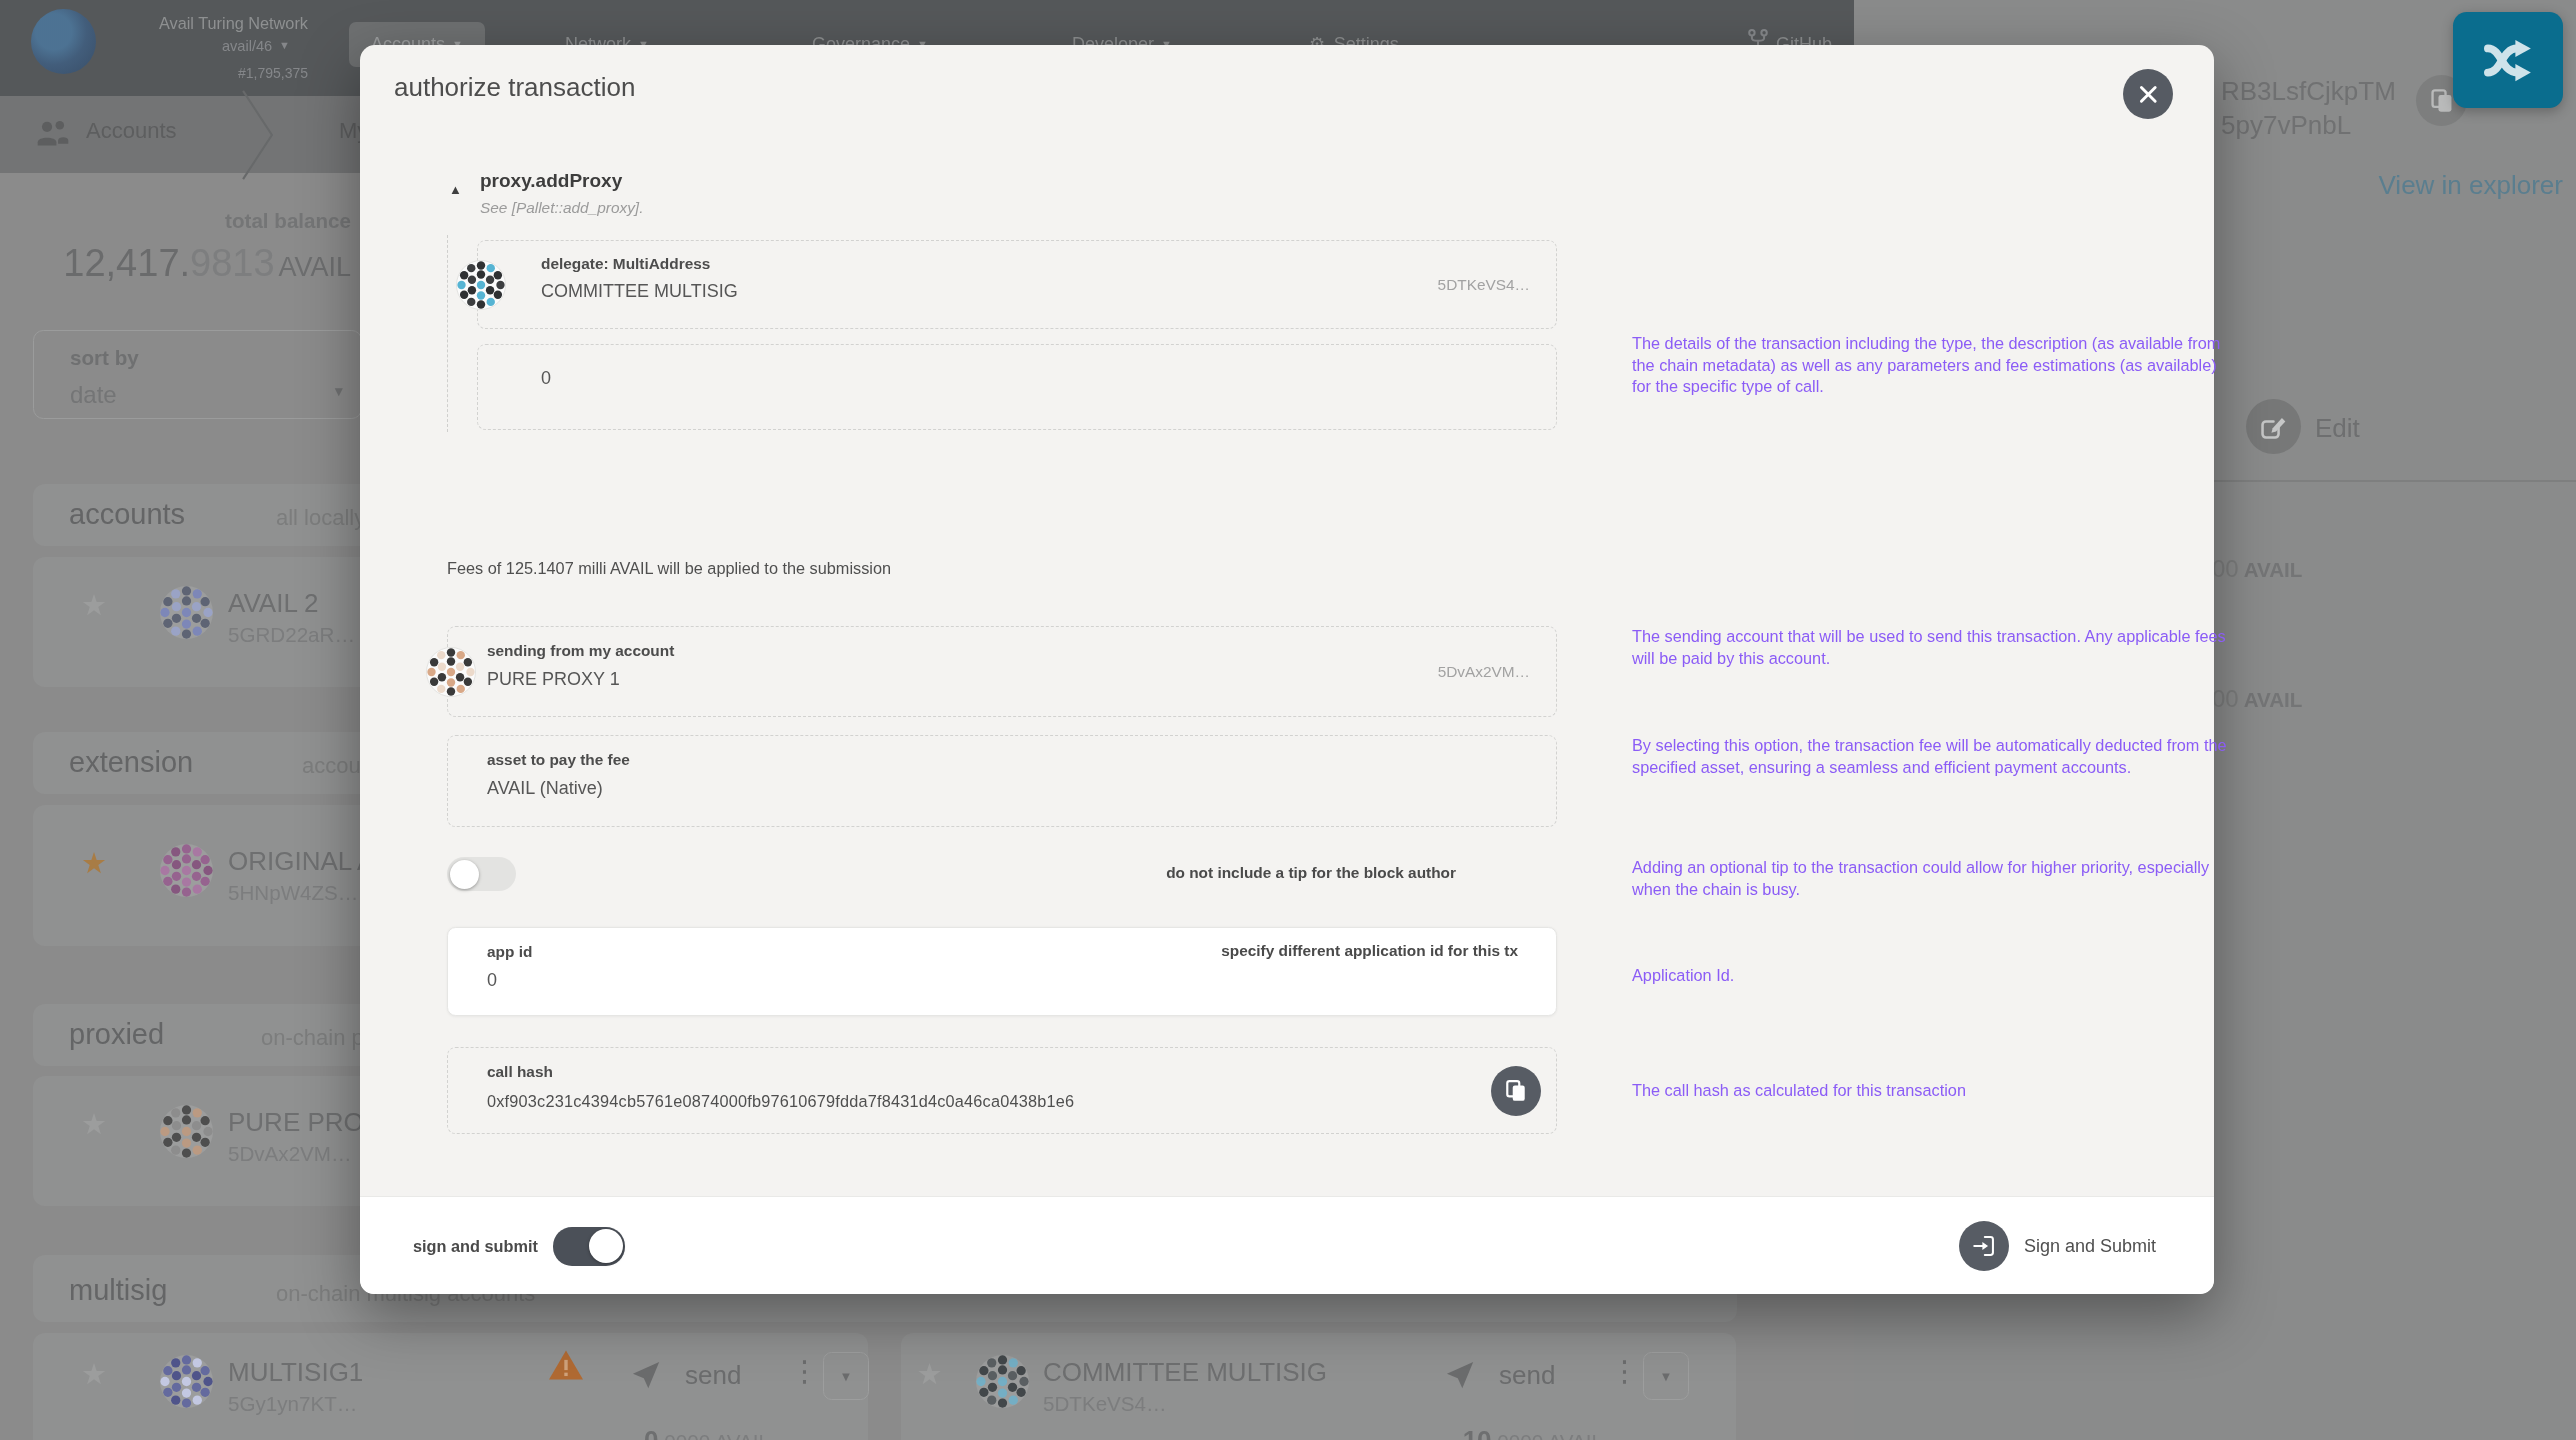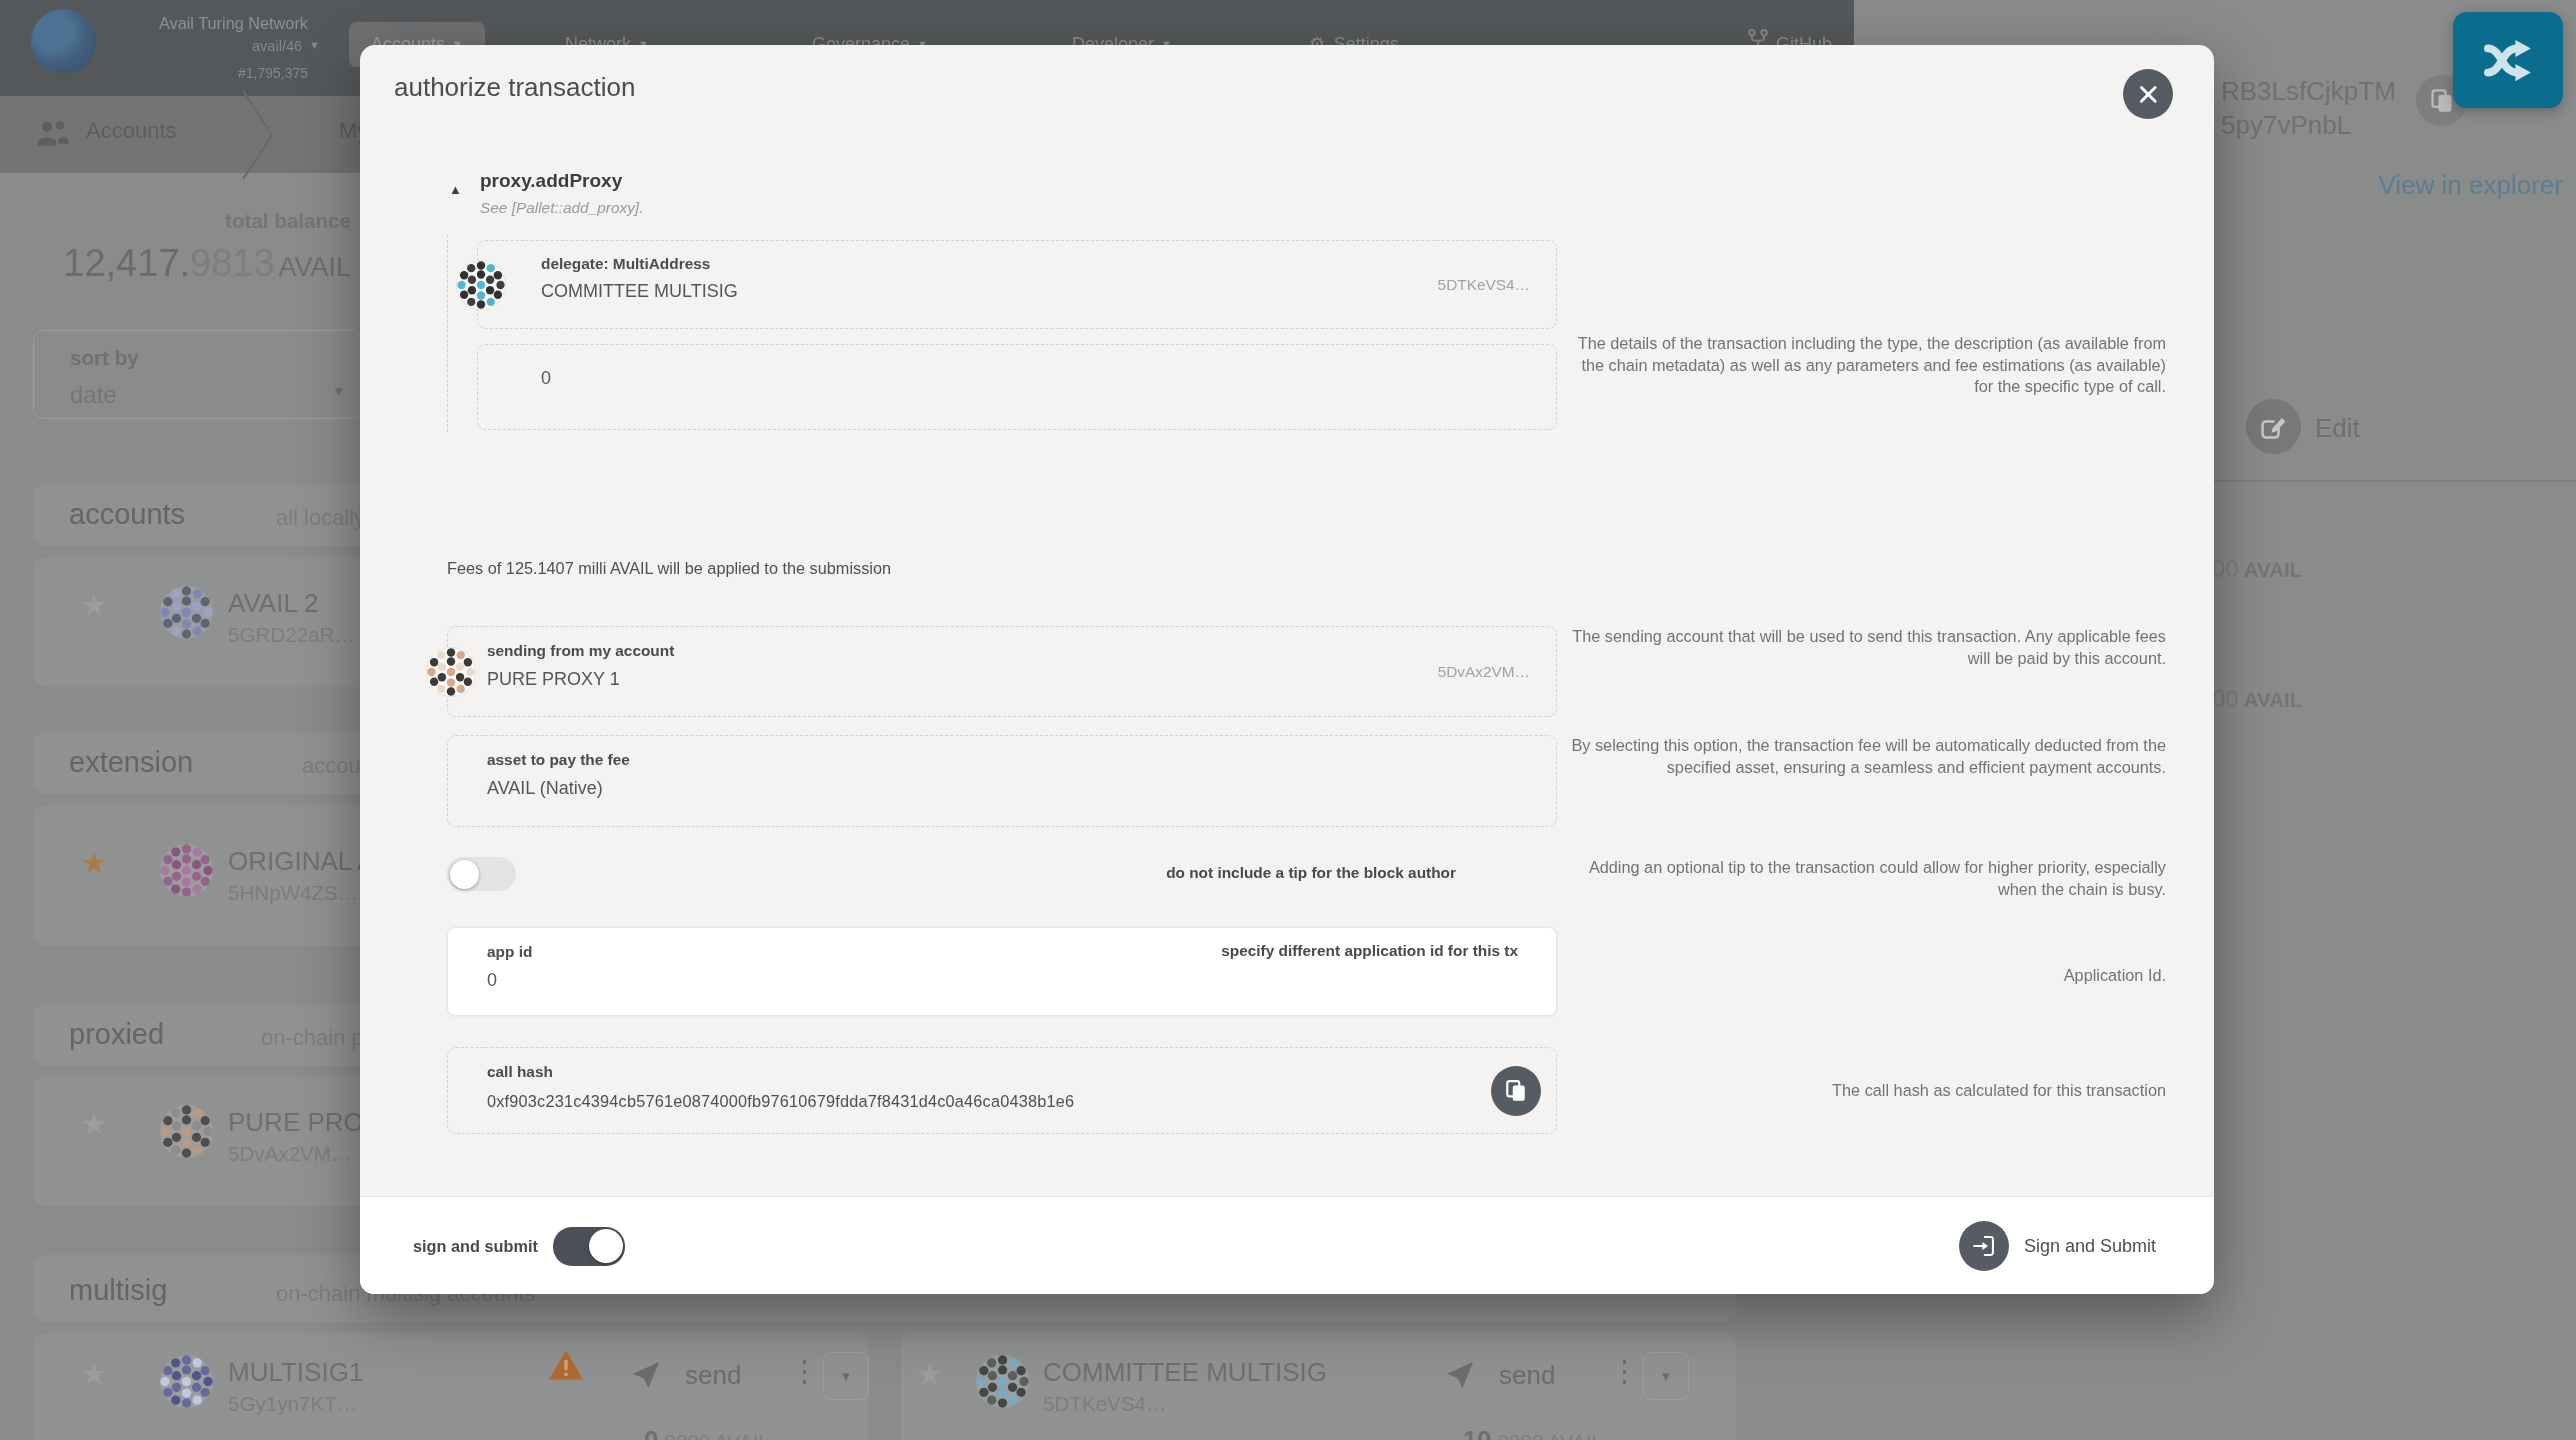--- a/index.html
+++ b/index.html
@@ -7,21 +7,21 @@
     font-family:"Liberation Sans", sans-serif; background:#8b8b8b; }
   .abs { position:absolute; }
 
   
   #bg { position:absolute; inset:0; z-index:1; }
   .topnav { position:absolute; left:0; top:0; width:2576px; height:96px; background:#55585a; }
   .brand-logo { position:absolute; left:31px; top:8.6px; width:65px; height:65px; border-radius:50%;
      background:radial-gradient(circle at 35% 35%, #4a7ba6 0 30%, #3c5f86 55%, #2f4a6b 100%); opacity:.75; }
   .brand-name { position:absolute; left:118px; top:13.7px; width:190px; text-align:right;
      font-size:16.3px; color:#8e9091; }
-  .brand-chain { position:absolute; left:130px; top:38px; width:190px; text-align:right;
+  .brand-chain { position:absolute; left:100px; top:38px; width:190px; text-align:right;
      font-size:14.6px; color:#85878a; }
   .brand-block { position:absolute; left:118px; top:65px; width:190px; text-align:right;
      font-size:14px; color:#85878a; }
   .nav-item { position:absolute; top:22px; height:45px; line-height:45px; font-size:18px;
      color:#8c8e8f; white-space:nowrap; }
   .nav-item.selected { background:#6e7071; border-radius:6.9px; padding:0 22px; color:#9a9c9d; }
   .caret { font-size:11px; vertical-align:1.7px; margin-left:6.9px; }
   .crumbs { position:absolute; left:0; top:96px; width:2576px; height:77px; background:#737475; }
   .crumb-label { font-size:22px; color:#5d5e5f; }
 
@@ -87,21 +87,21 @@
      box-shadow:0 0.9px 3.4px rgba(0,0,0,.35); top:2.6px; }
   .toggle.off { width:69px; height:34px; background:#e3e3e1; }
   .toggle.off .knob { width:29px; height:29px; left:2.6px; }
   .toggle.on  { width:72px; height:39px; background:#4b5058; }
   .toggle.on .knob { width:34px; height:34px; right:2.6px; }
   .appid-hint { position:absolute; right:38px; top:13.7px; font-size:15.4px; font-weight:bold; color:#4a4a4a; }
   .hash-val { font-size:16.3px; color:#4f4f4f; margin-top:10.3px; letter-spacing:0.2px; }
   .copy-btn { position:absolute; right:15.4px; top:50%; transform:translateY(-50%);
      width:50px; height:50px; border-radius:50%; background:#575c64;
      display:flex; align-items:center; justify-content:center; }
-  .help { position:absolute; left:1207px; width:599px; font-size:16.3px; line-height:1.32; color:#737373;text-align:right; }
+  .help { position:absolute; left:1272px; width:599px; font-size:16.3px; line-height:1.32; color:#8b5cf6; }
   .m-footer { position:absolute; left:0; bottom:0; width:1854px; height:98px; background:#ffffff;
      border-top:0.9px solid #e9e9e7; border-radius:0 0 13.7px 13.7px; }
   .f-left { position:absolute; left:53px; top:0; height:98px; display:flex; align-items:center; gap:15.4px; }
   .f-label { font-size:16.3px; font-weight:bold; color:#4a4a4a; }
   .f-right { position:absolute; right:58px; top:0; height:98px; display:flex; align-items:center; gap:15.4px; }
   .f-submit { font-size:18px; color:#4f4f4f; }
   .signin-circle { width:50px; height:50px; border-radius:50%; background:#575c64;
      display:flex; align-items:center; justify-content:center; }
 </style>
 </head>

